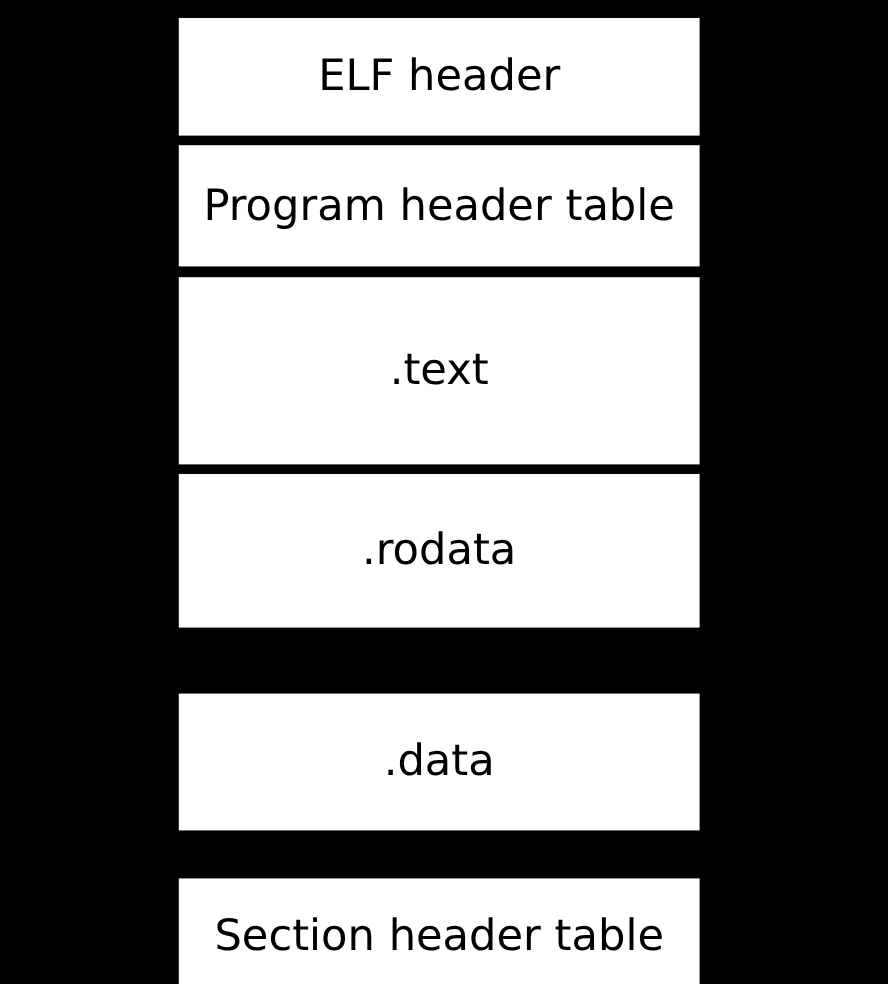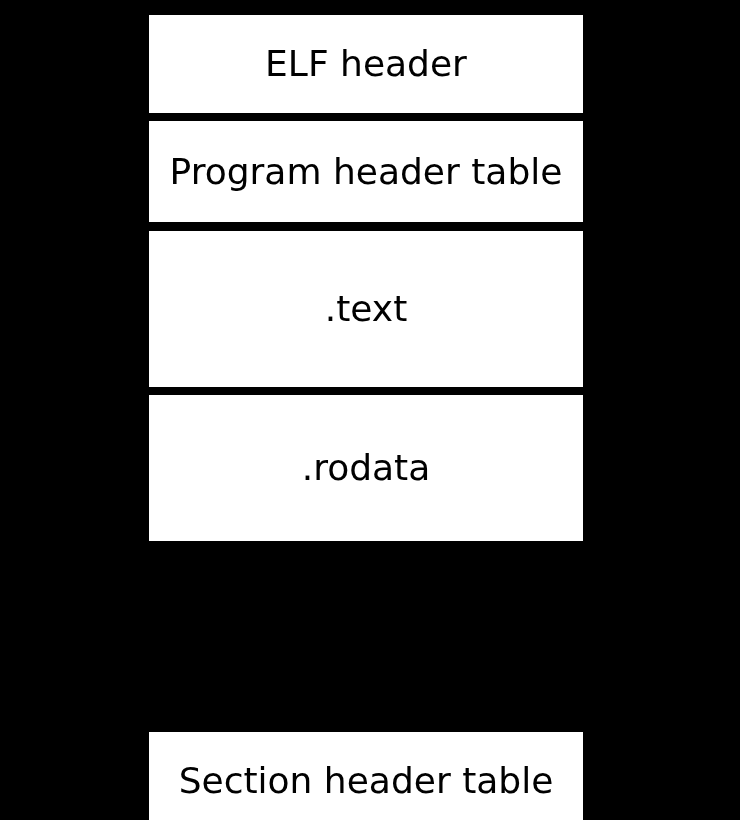--- a/index.html
+++ b/index.html
@@ -29,21 +29,21 @@
     color: #000000;
     font-size: 36px;
     line-height: 1;
     white-space: nowrap;
     text-align: center;
   }
   
   .box-1 { top: 15px;  height: 98px;  }
   .box-2 { top: 121px; height: 101px; }
   .box-3 { top: 231px; height: 156px; align-items: center; }
-  .box-4 { top: 395px; height: 146px; }
+  .box-4 { top: 395px; height: 128px; }
   
   .box-5 { top: 578px; height: 114px; }
   .box-6 { top: 732px; height: 97px;  }
 </style>
 </head>
 <body>
 
 <div class="canvas">
 
   <div class="box box-1">
@@ -55,18 +55,21 @@
   </div>
 
   <div class="box box-3">
     <span class="box-label">.text</span>
   </div>
 
   <div class="box box-4">
     <span class="box-label">.rodata</span>
   </div>
 
+  <div class="box box-5">
+    <span class="box-label">.data</span>
+  </div>
 
   <div class="box box-6">
     <span class="box-label">Section header table</span>
   </div>
 
 </div>
 
 </body></html>

